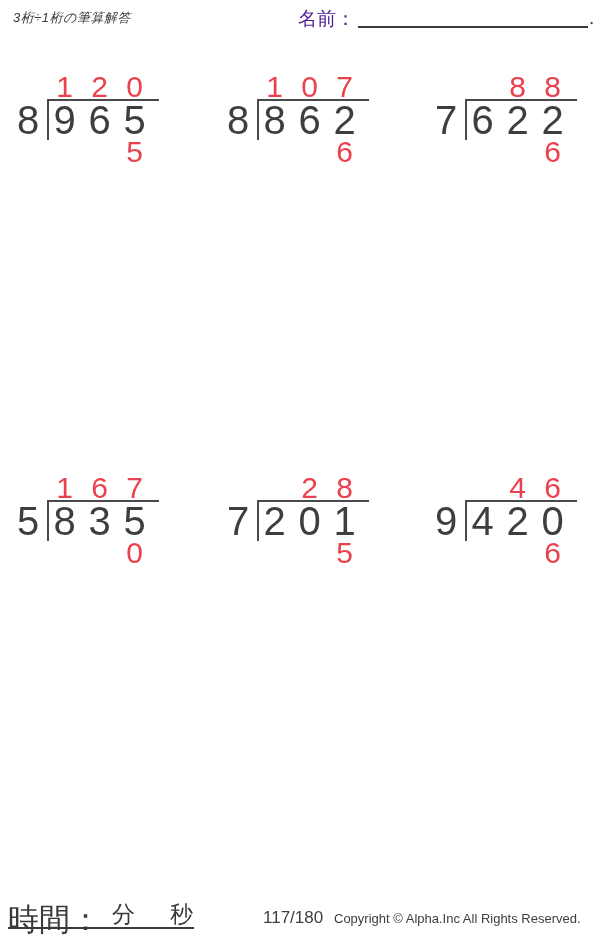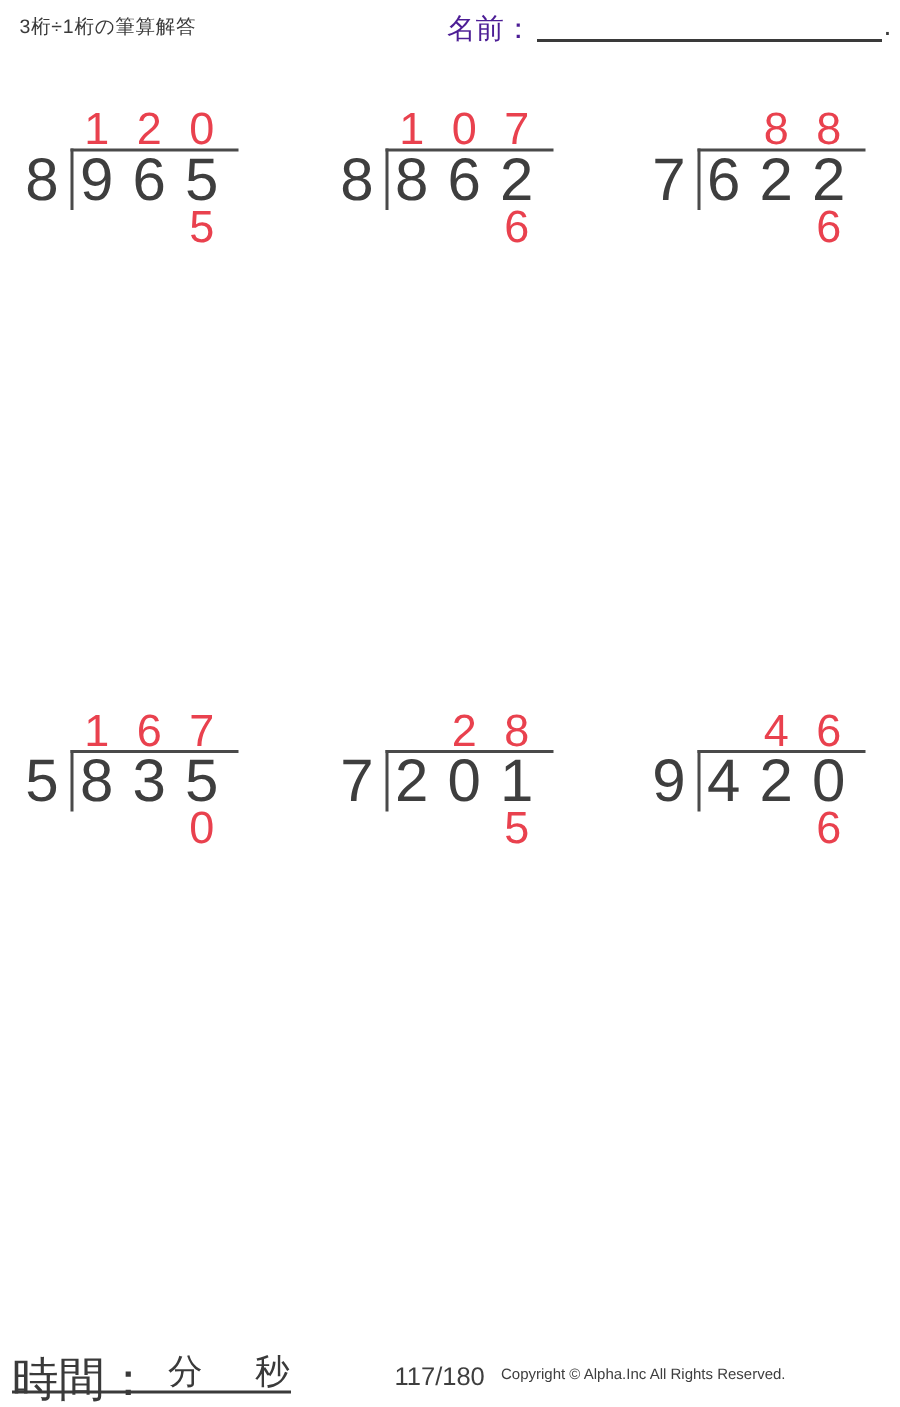--- a/index.html
+++ b/index.html
@@ -6,21 +6,21 @@
   body{
     width:600px;height:938px;
     background:#ffffff;
     position:relative;
     overflow:hidden;
     font-family:"Liberation Sans","DejaVu Sans",sans-serif;
     color:#3e3e3e;
   }
   .abs{position:absolute;}
   
-  .ws-title{left:13px;top:9px;font-size:13px;color:#3a3a3a;letter-spacing:0.5px;}
+  .ws-title{left:13px;top:9px;font-size:13px;color:#3a3a3a;letter-spacing:0.5px;font-style:italic;}
   .name-label{left:298px;top:6px;font-size:19px;color:#4c1d95;}
   .name-line{left:358px;top:26px;width:230px;height:2px;background:#3a3a3a;}
   .name-period{left:589px;top:8px;font-size:19px;line-height:19px;color:#3a3a3a;}
   
   .problem{position:absolute;width:152px;height:100px;}
   .row{position:absolute;left:29px;display:flex;}
   .quot{top:3px;}
   .divd{top:33px;}
   .cell{width:35px;text-align:center;}
   .blk{font-size:40px;line-height:34px;color:#3e3e3e;}
@@ -28,21 +28,21 @@
   .divisor{position:absolute;left:-7px;top:33px;width:34px;text-align:center;font-size:40px;line-height:34px;color:#3e3e3e;}
   .hline{position:absolute;left:29px;top:29px;width:112px;height:2px;background:#4a4a4a;}
   .vline{position:absolute;left:29px;top:29px;width:2px;height:41px;background:#4a4a4a;}
   .rem{position:absolute;left:99px;top:68px;width:35px;text-align:center;}
   
   .time-label{left:8px;top:899px;font-size:31px;color:#3a3a3a;}
   .min-label{left:112px;top:899px;font-size:23px;color:#3a3a3a;}
   .sec-label{left:170px;top:899px;font-size:23px;color:#3a3a3a;}
   .time-line{left:8px;top:927px;width:186px;height:2px;background:#3a3a3a;}
   .page-num{left:263px;top:908px;font-size:17px;color:#3e3e3e;}
-  .copyright{left:334px;top:911px;font-size:10px;color:#3e3e3e;}
+  .copyright{left:334px;top:911px;font-size:13px;color:#3e3e3e;}
 </style>
 </head>
 <body>
 
 <div class="abs ws-title">3桁÷1桁の筆算解答</div>
 <div class="abs name-label">名前：</div>
 <div class="abs name-line"></div>
 <div class="abs name-period">.</div>
 
 <div class="problem" style="left:18px;top:70px">

